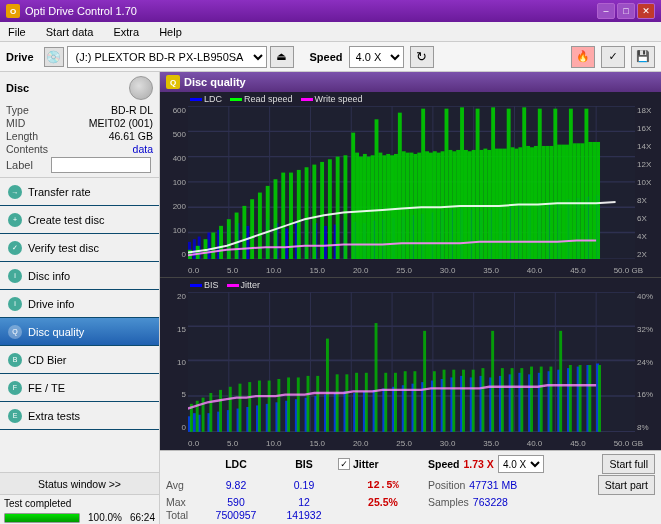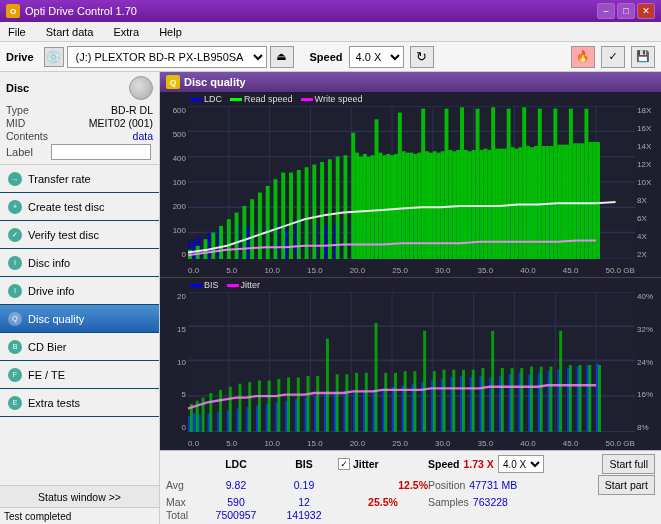--- a/index.html
+++ b/index.html
@@ -335,21 +335,21 @@
       justify-content: space-between;
       align-items: flex-start;
       padding-left: 2px;
       font-size: 8px;
       color: #aaa;
     }
     .x-axis {
       position: absolute;
       bottom: 2px;
       left: 28px;
-      right: 26px;
+      right: 18px;
       display: flex;
       justify-content: space-between;
       font-size: 8px;
       color: #aaa;
     }
     .chart-plot {
       position: absolute;
       top: 14px;
       left: 28px;
       right: 26px;
@@ -410,20 +410,24 @@
       </div>
       <div class="disc-info-row">
         <span class="disc-info-label">Type</span>
         <span class="disc-info-value">BD-R DL</span>
       </div>
       <div class="disc-info-row">
         <span class="disc-info-label">MID</span>
         <span class="disc-info-value">MEIT02 (001)</span>
       </div>
       <div class="disc-info-row">
+        <span class="disc-info-label">Length</span>
+        <span class="disc-info-value">46.61 GB</span>
+      </div>
+      <div class="disc-info-row">
         <span class="disc-info-label">Contents</span>
         <span class="disc-info-value blue">data</span>
       </div>
       <div class="label-row">
         <span class="disc-info-label">Label</span>
         <input class="label-input" type="text" value="" style="">
         <div class="label-btn">🔍</div>
       </div>
     </div>
 
@@ -465,20 +469,27 @@
         <span>Extra tests</span>
       </div>
     </div>
 
     <div class="sidebar-bottom">
       <div class="status-window-btn">
         <span>Status window &gt;&gt;</span>
       </div>
       <div class="status-bar-row">
         <span>Test completed</span>
+      </div>
+      <div style="display:flex;align-items:center;padding:1px 4px;gap:4px;background:#f0f0f0;">
+        <div class="progress-bar-bg">
+          <div class="progress-bar-fill" style="width:100%;"></div>
+        </div>
+        <span class="status-percent">100.0%</span>
+        <span class="status-time">66:24</span>
       </div>
     </div>
 
   </div>
 
   <div class="right-panel">
 
     <div class="disc-quality-header">
       <div class="dq-icon">Q</div>
       <span>Disc quality</span>
@@ -876,21 +887,21 @@
         </div>
         <div style="margin-left:auto;">
           <button class="start-full-btn">Start full</button>
         </div>
       </div>
 
       <div style="display:flex;align-items:center;gap:0;margin-bottom:1px;">
         <div style="width:36px;color:#555;">Avg</div>
         <div style="width:68px;text-align:center;color:#0000cc;">9.82</div>
         <div style="width:68px;text-align:center;color:#0000cc;">0.19</div>
-        <div style="width:90px;text-align:right;color:#cc0000;font-weight:bold;">12.5%</div>
+        <div style="width:90px;text-align:center;color:#cc0000;font-weight:bold;font-family:Liberation Mono, monospace;">12.5%</div>
         <div style="display:flex;align-items:center;gap:4px;flex:1;">
           <span style="color:#555;">Position</span>
           <span style="color:#0000cc;">47731 MB</span>
         </div>
         <div style="margin-left:auto;">
           <button class="start-part-btn">Start part</button>
         </div>
       </div>
       <div style="display:flex;align-items:center;gap:0;margin-bottom:1px;justify-content:space-between;">
         <div style="width:36px;color:#555;">Max</div>

